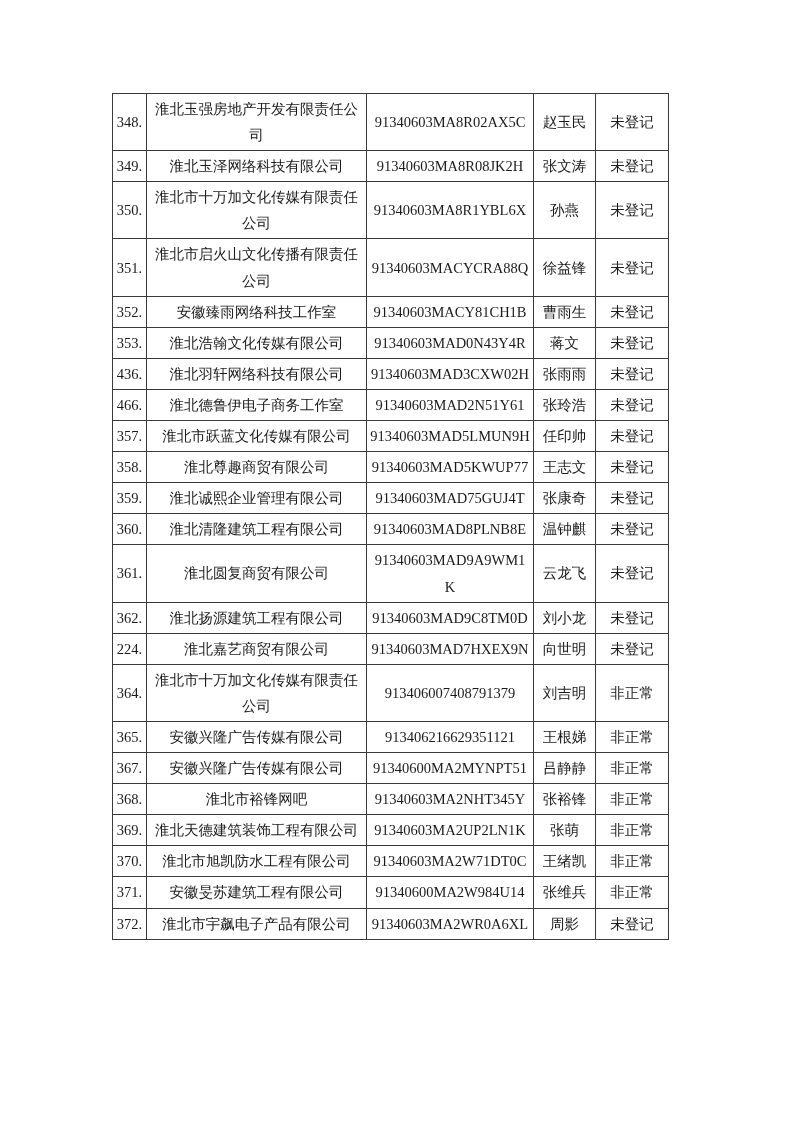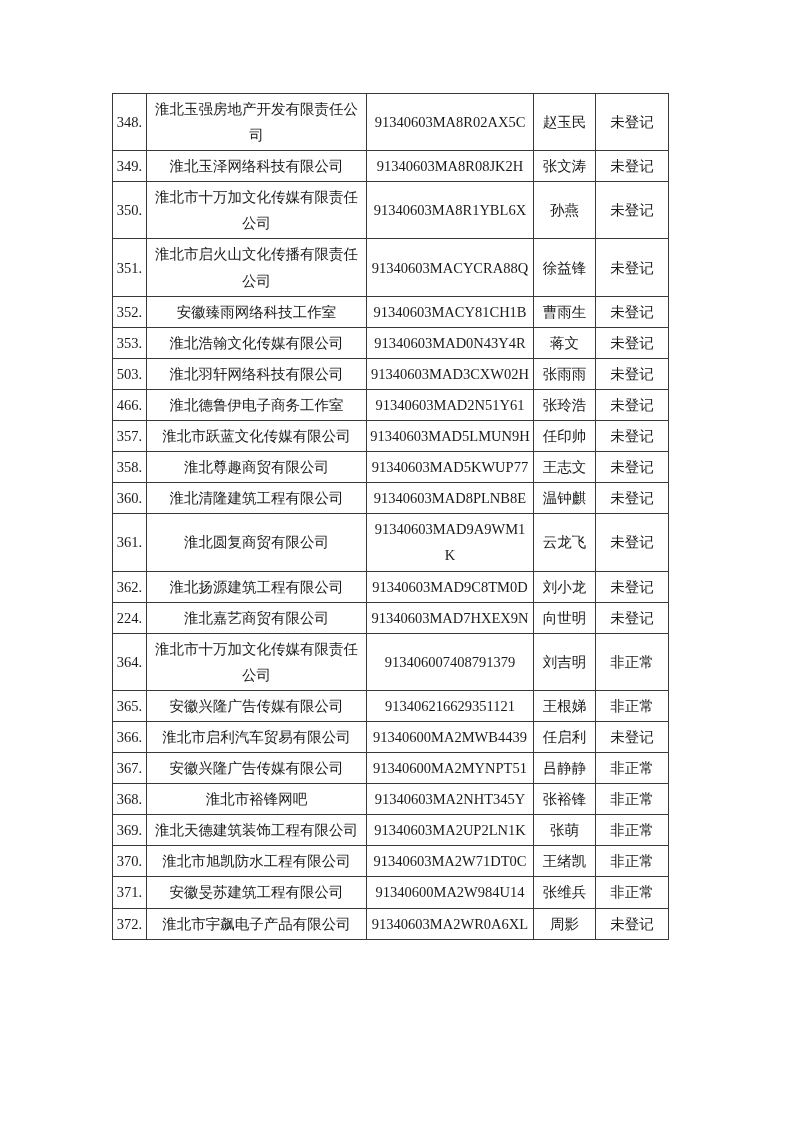--- a/index.html
+++ b/index.html
@@ -91,21 +91,21 @@
     <td class="c-status">未登记</td>
   </tr>
         <tr>
     <td class="c-no">353.</td>
     <td class="c-name">淮北浩翰文化传媒有限公司</td>
     <td class="c-code">91340603MAD0N43Y4R</td>
     <td class="c-person">蒋文</td>
     <td class="c-status">未登记</td>
   </tr>
         <tr>
-    <td class="c-no">503.</td>
+    <td class="c-no">436.</td>
     <td class="c-name">淮北羽轩网络科技有限公司</td>
     <td class="c-code">91340603MAD3CXW02H</td>
     <td class="c-person">张雨雨</td>
     <td class="c-status">未登记</td>
   </tr>
         <tr>
     <td class="c-no">466.</td>
     <td class="c-name">淮北德鲁伊电子商务工作室</td>
     <td class="c-code">91340603MAD2N51Y61</td>
     <td class="c-person">张玲浩</td>
@@ -119,20 +119,27 @@
     <td class="c-status">未登记</td>
   </tr>
         <tr>
     <td class="c-no">358.</td>
     <td class="c-name">淮北尊趣商贸有限公司</td>
     <td class="c-code">91340603MAD5KWUP77</td>
     <td class="c-person">王志文</td>
     <td class="c-status">未登记</td>
   </tr>
         <tr>
+    <td class="c-no">359.</td>
+    <td class="c-name">淮北诚熙企业管理有限公司</td>
+    <td class="c-code">91340603MAD75GUJ4T</td>
+    <td class="c-person">张康奇</td>
+    <td class="c-status">未登记</td>
+  </tr>
+        <tr>
     <td class="c-no">360.</td>
     <td class="c-name">淮北清隆建筑工程有限公司</td>
     <td class="c-code">91340603MAD8PLNB8E</td>
     <td class="c-person">温钟麒</td>
     <td class="c-status">未登记</td>
   </tr>
         <tr>
     <td class="c-no">361.</td>
     <td class="c-name">淮北圆复商贸有限公司</td>
     <td class="c-code">91340603MAD9A9WM1K</td>
@@ -159,27 +166,20 @@
     <td class="c-code">913406007408791379</td>
     <td class="c-person">刘吉明</td>
     <td class="c-status">非正常</td>
   </tr>
         <tr>
     <td class="c-no">365.</td>
     <td class="c-name">安徽兴隆广告传媒有限公司</td>
     <td class="c-code">913406216629351121</td>
     <td class="c-person">王根娣</td>
     <td class="c-status">非正常</td>
-  </tr>
-        <tr>
-    <td class="c-no">366.</td>
-    <td class="c-name">淮北市启利汽车贸易有限公司</td>
-    <td class="c-code">91340600MA2MWB4439</td>
-    <td class="c-person">任启利</td>
-    <td class="c-status">未登记</td>
   </tr>
         <tr>
     <td class="c-no">367.</td>
     <td class="c-name">安徽兴隆广告传媒有限公司</td>
     <td class="c-code">91340600MA2MYNPT51</td>
     <td class="c-person">吕静静</td>
     <td class="c-status">非正常</td>
   </tr>
         <tr>
     <td class="c-no">368.</td>

